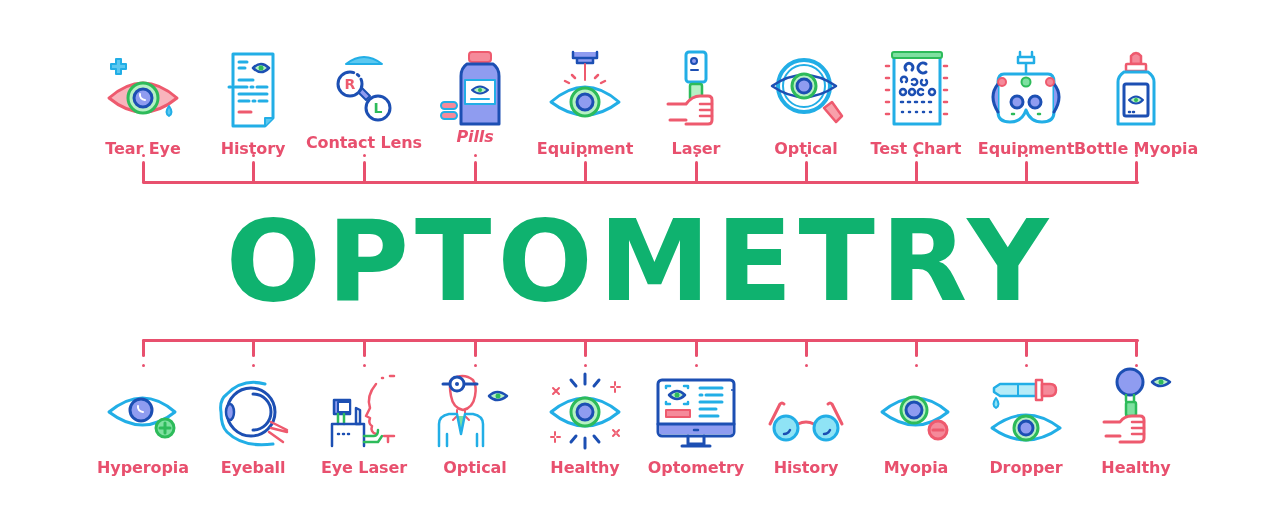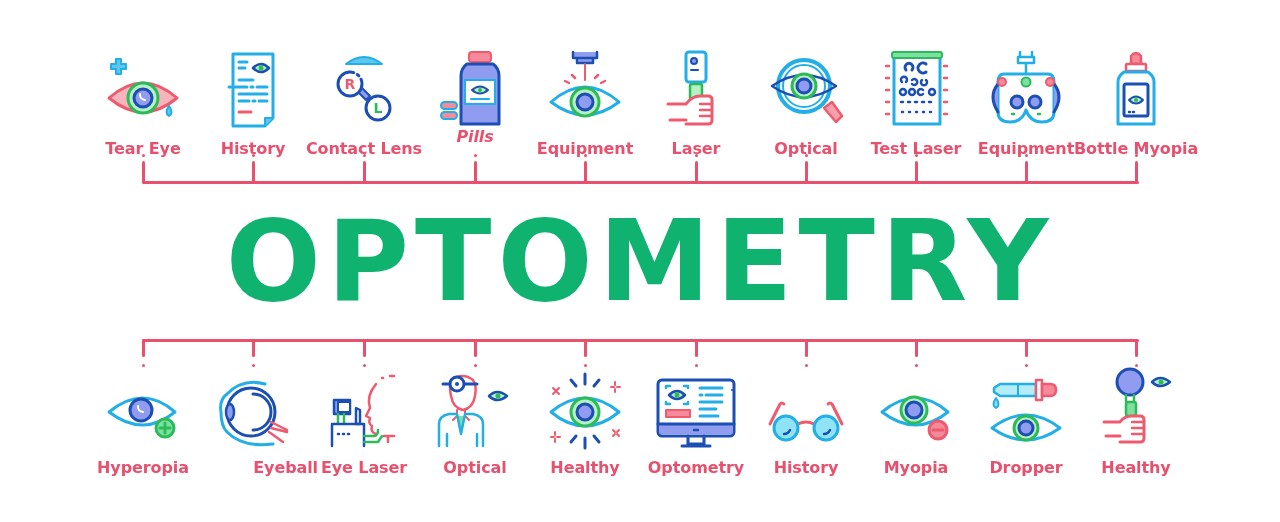--- a/index.html
+++ b/index.html
@@ -65,21 +65,21 @@
       <svg class="icon" style="top:50px;" viewBox="0 0 80 80">
         <g fill="none" stroke-linecap="round" stroke-linejoin="round">
           <path d="M22 14 Q40 0 58 14 Z" fill="#5cc8f0" stroke="#22aee6" stroke-width="2"></path>
           <path d="M36 36 L46 46 L42 50 L32 40 Z" fill="#8f9cf0" stroke="#1c4fb3" stroke-width="2"></path>
           <circle cx="26" cy="34" r="12" fill="#ffffff" stroke="#1c4fb3" stroke-width="3" stroke-dasharray="60 4 2 4"></circle>
           <circle cx="54" cy="58" r="12" fill="#ffffff" stroke="#1c4fb3" stroke-width="3"></circle>
         </g>
         <text x="26" y="39" text-anchor="middle" font-size="14" font-weight="bold" fill="#ee5a6e" font-family="DejaVu Sans, sans-serif">R</text>
         <text x="54" y="63" text-anchor="middle" font-size="14" font-weight="bold" fill="#2dbb5a" font-family="DejaVu Sans, sans-serif">L</text>
       </svg>
-      <div class="label" style="top:139px;text-align:center;">Contact Lens</div>
+      <div class="label" style="top:133px;text-align:center;">Contact Lens</div>
     </div>
 
     <div class="item" style="left:420px; top:0;">
       <svg class="icon" style="top:50px;" viewBox="0 0 80 80">
         <g fill="none" stroke-linecap="round" stroke-linejoin="round">
           <rect x="34" y="2" width="22" height="10" rx="3" fill="#f58a9a" stroke="#ee5a6e" stroke-width="2"></rect>
           <path d="M32 14 h26 q6 4 6 12 v48 h-38 v-48 q0 -8 6 -12 z" fill="#8f9cf0" stroke="#1c4fb3" stroke-width="3"></path>
           <rect x="30" y="30" width="30" height="24" fill="#ffffff" stroke="#22aee6" stroke-width="2"></rect>
           <path d="M37 40 Q45 33 53 40 Q45 47 37 40 Z" fill="#b6f0c4" stroke="#1c4fb3" stroke-width="2"></path>
           <circle cx="45" cy="40" r="2" fill="#2dbb5a"></circle>
@@ -143,21 +143,21 @@
           <g stroke="#1c4fb3" stroke-width="2.5">
             <path d="M26 32 a3 3 0 1 1 4 0 M36 30 a3 3 0 1 1 0 4 M46 30 a3 3 0 1 0 4 0"></path>
             <circle cx="27" cy="42" r="3"></circle>
               <circle cx="36" cy="42" r="3"></circle>
               <path d="M47 40 a3 3 0 1 0 0 4"></path>
               <circle cx="56" cy="42" r="3"></circle>
           </g>
           <path d="M25 52 h2 M32 52 h2 M39 52 h2 M46 52 h2 M53 52 h2 M26 62 h1 M33 62 h1 M40 62 h1 M47 62 h1 M54 62 h1" stroke="#1c4fb3" stroke-width="2.5"></path>
         </g>
       </svg>
-      <div class="label" style="top:139px;">Test Laser</div>
+      <div class="label" style="top:139px;">Test Chart</div>
     </div>
 
     <div class="item" style="left:971px; top:0;">
       <svg class="icon" style="top:50px;" viewBox="0 0 80 80">
         <g fill="none" stroke-linecap="round" stroke-linejoin="round">
           <path d="M34 2 v5 M46 2 v5 M32 7 h16 v6 h-16 z M40 13 v10" stroke="#22aee6" stroke-width="2.5"></path>
           <path d="M18 24 h44 q6 0 6 8 v30 q0 10 -12 10 q-12 0 -16 -12 q-4 12 -16 12 q-12 0 -12 -10 v-30 q0 -8 6 -8 z" fill="#ffffff" stroke="#22aee6" stroke-width="3"></path>
           <path d="M12 34 q-10 12 0 28 M68 34 q10 12 0 28" fill="#8f9cf0" stroke="#1c4fb3" stroke-width="3"></path>
           <circle cx="16" cy="32" r="4" fill="#f58a9a" stroke="#ee5a6e" stroke-width="2"></circle>
           <circle cx="64" cy="32" r="4" fill="#f58a9a" stroke="#ee5a6e" stroke-width="2"></circle>
@@ -204,21 +204,21 @@
     <div class="item" style="left:198px; top:0;">
       <svg class="icon" style="top:372px;" viewBox="0 0 80 80">
         <g fill="none" stroke-linecap="round" stroke-linejoin="round">
           <path d="M14 22 Q30 6 52 12 M14 60 Q30 76 60 72 M8 40 Q6 28 14 22 M8 40 Q8 54 14 60" stroke="#22aee6" stroke-width="3"></path>
           <circle cx="38" cy="40" r="24" fill="#ffffff" stroke="#1c4fb3" stroke-width="3"></circle>
           <path d="M40 22 a18 18 0 0 1 0 36" stroke="#1c4fb3" stroke-width="3"></path>
           <ellipse cx="17" cy="40" rx="4" ry="8" fill="#8f9cf0" stroke="#1c4fb3" stroke-width="2.5"></ellipse>
           <path d="M58 50 l16 8 M58 56 l16 4 M56 60 l14 10" stroke="#ee5a6e" stroke-width="2.5" fill="#f8b4bc"></path>
         </g>
       </svg>
-      <div class="label" style="top:458px;text-align:right;">Eyeball</div>
+      <div class="label" style="top:458px;">Eyeball</div>
     </div>
 
     <div class="item" style="left:309px; top:0;">
       <svg class="icon" style="top:372px;" viewBox="0 0 80 80">
         <g fill="none" stroke-linecap="round" stroke-linejoin="round">
           <path d="M66 4 h4 M58 6 h1 M52 12 q-10 12 -6 24 l-4 8 l4 2 q-2 6 2 8 q-2 6 4 8" stroke="#ee5a6e" stroke-width="2.5"></path>
           <rect x="10" y="28" width="16" height="14" fill="#8f9cf0" stroke="#1c4fb3" stroke-width="2.5"></rect>
           <rect x="14" y="30" width="12" height="10" fill="#ffffff" stroke="#1c4fb3" stroke-width="2"></rect>
           <path d="M14 42 v10 M20 42 v10" stroke="#2dbb5a" stroke-width="2.5"></path>
           <path d="M32 36 v16 h4 v-14 z" fill="#ffffff" stroke="#1c4fb3" stroke-width="2.5"></path>

